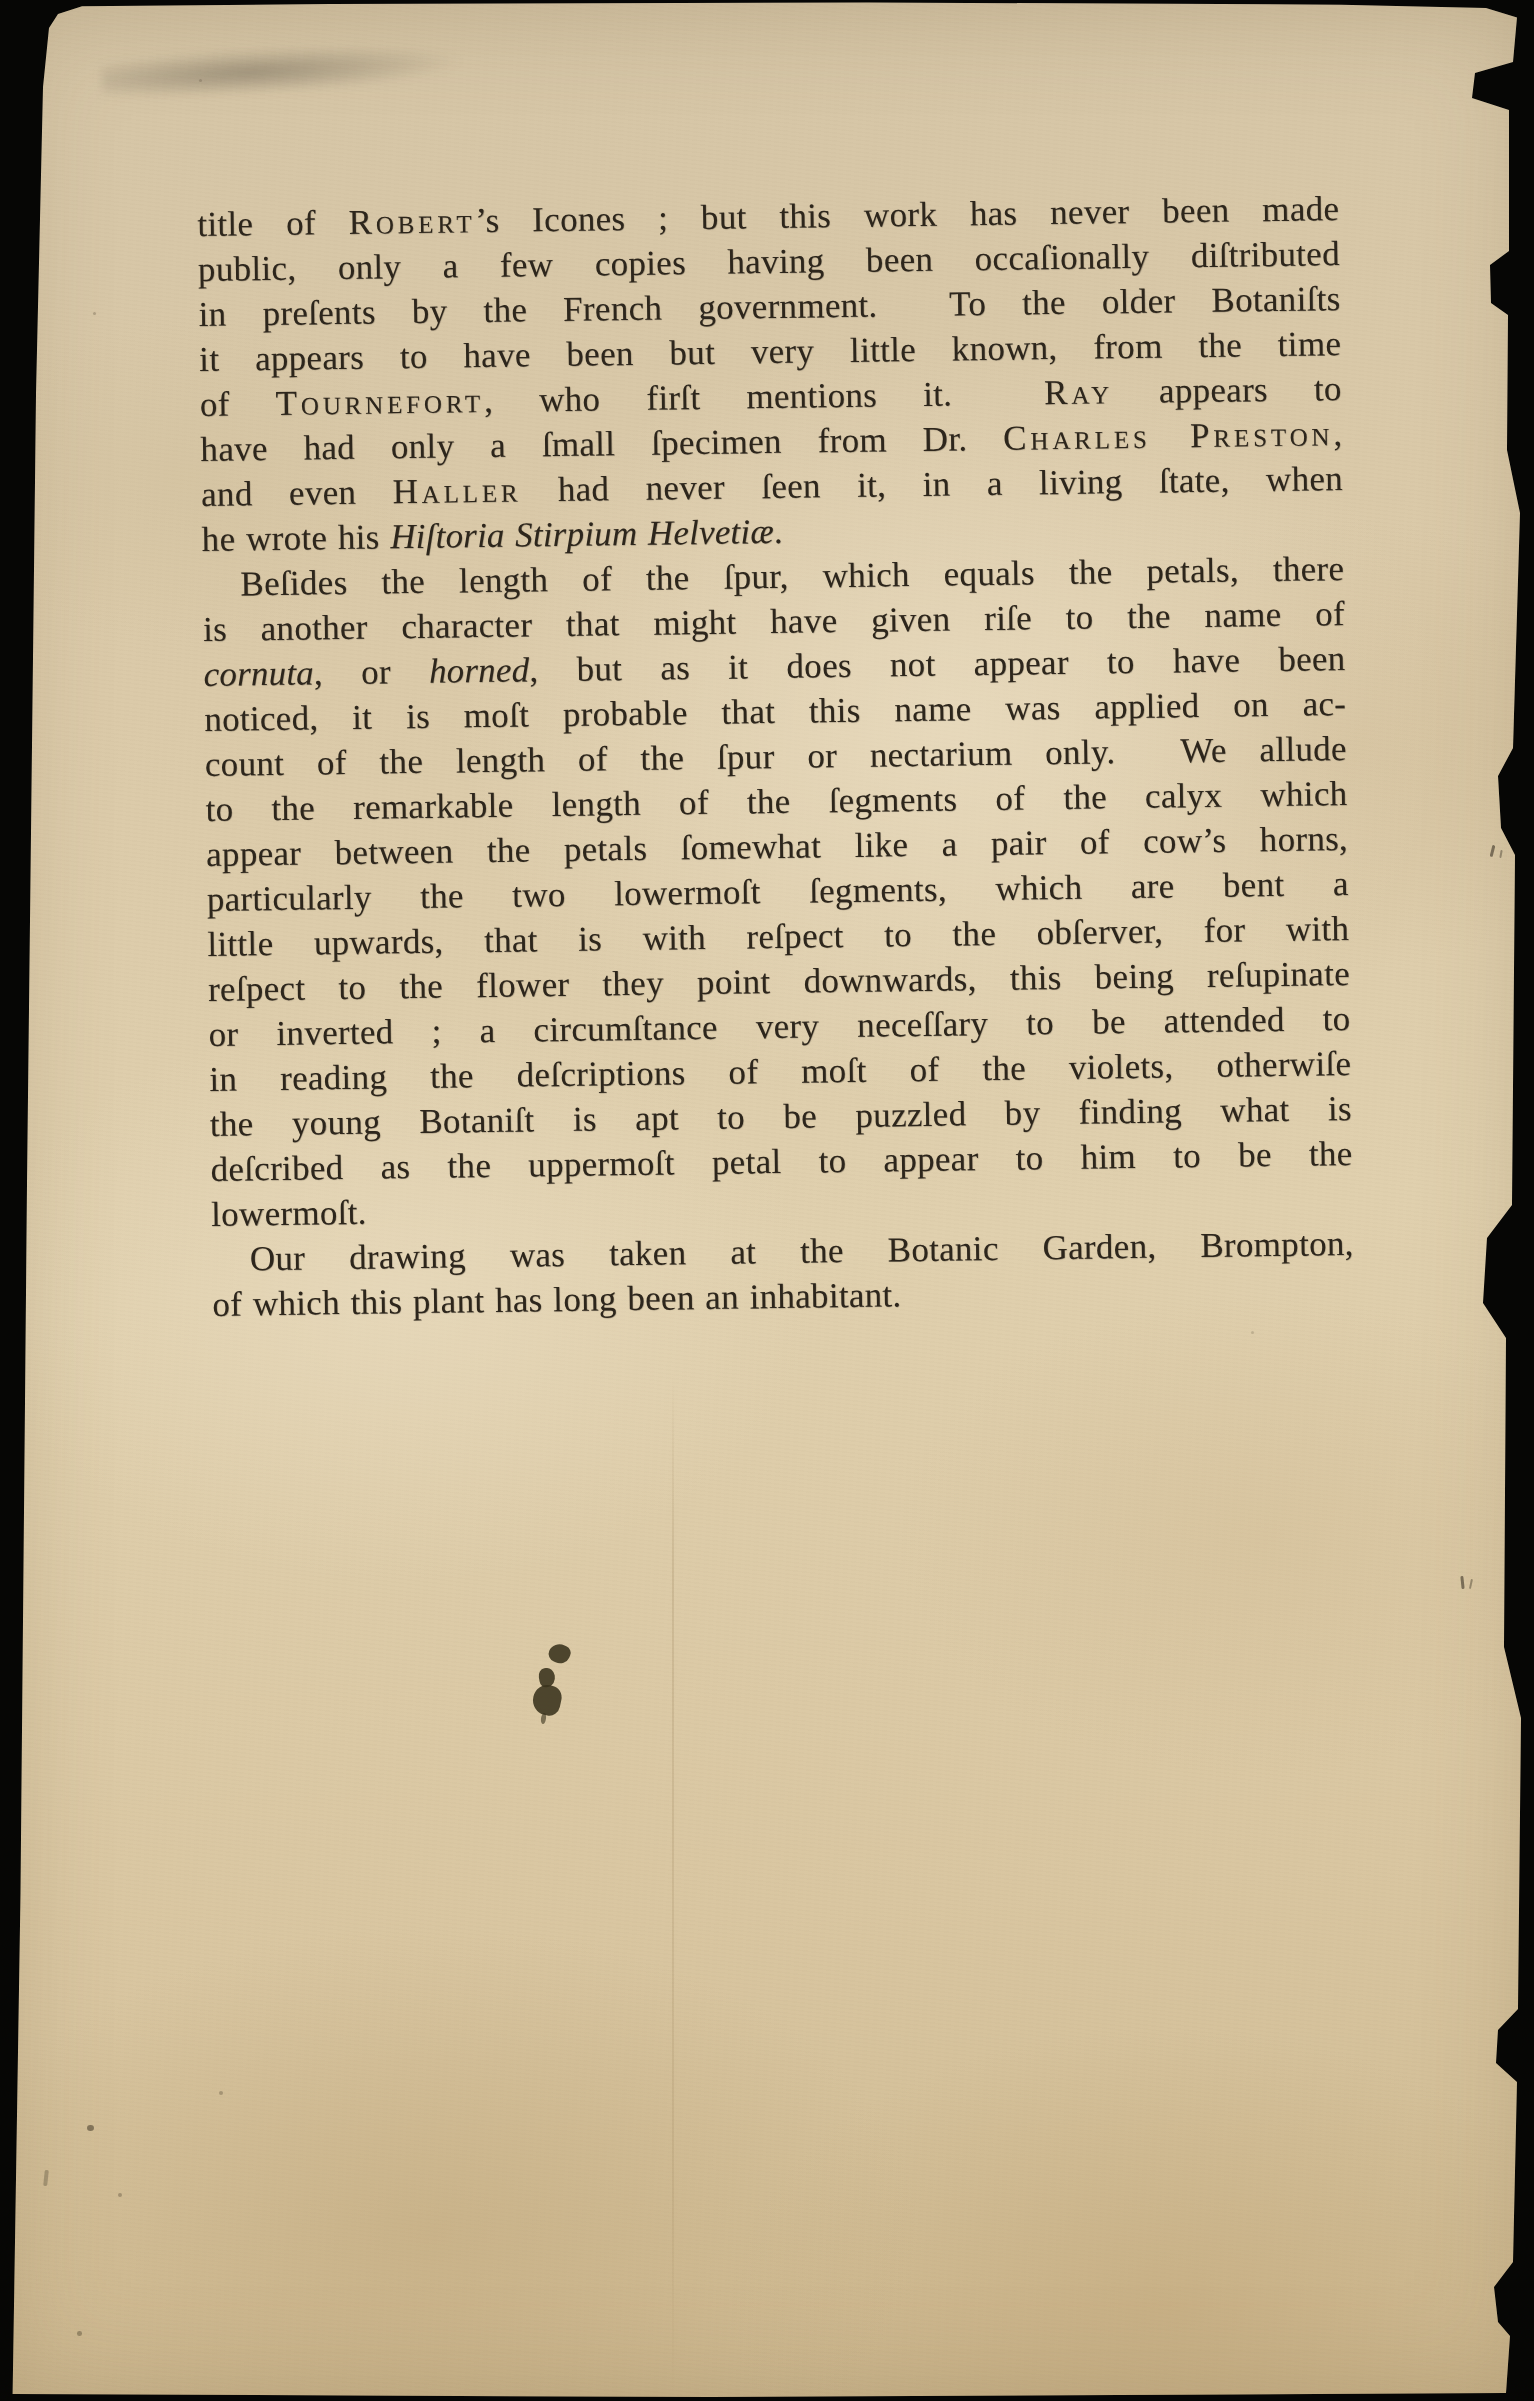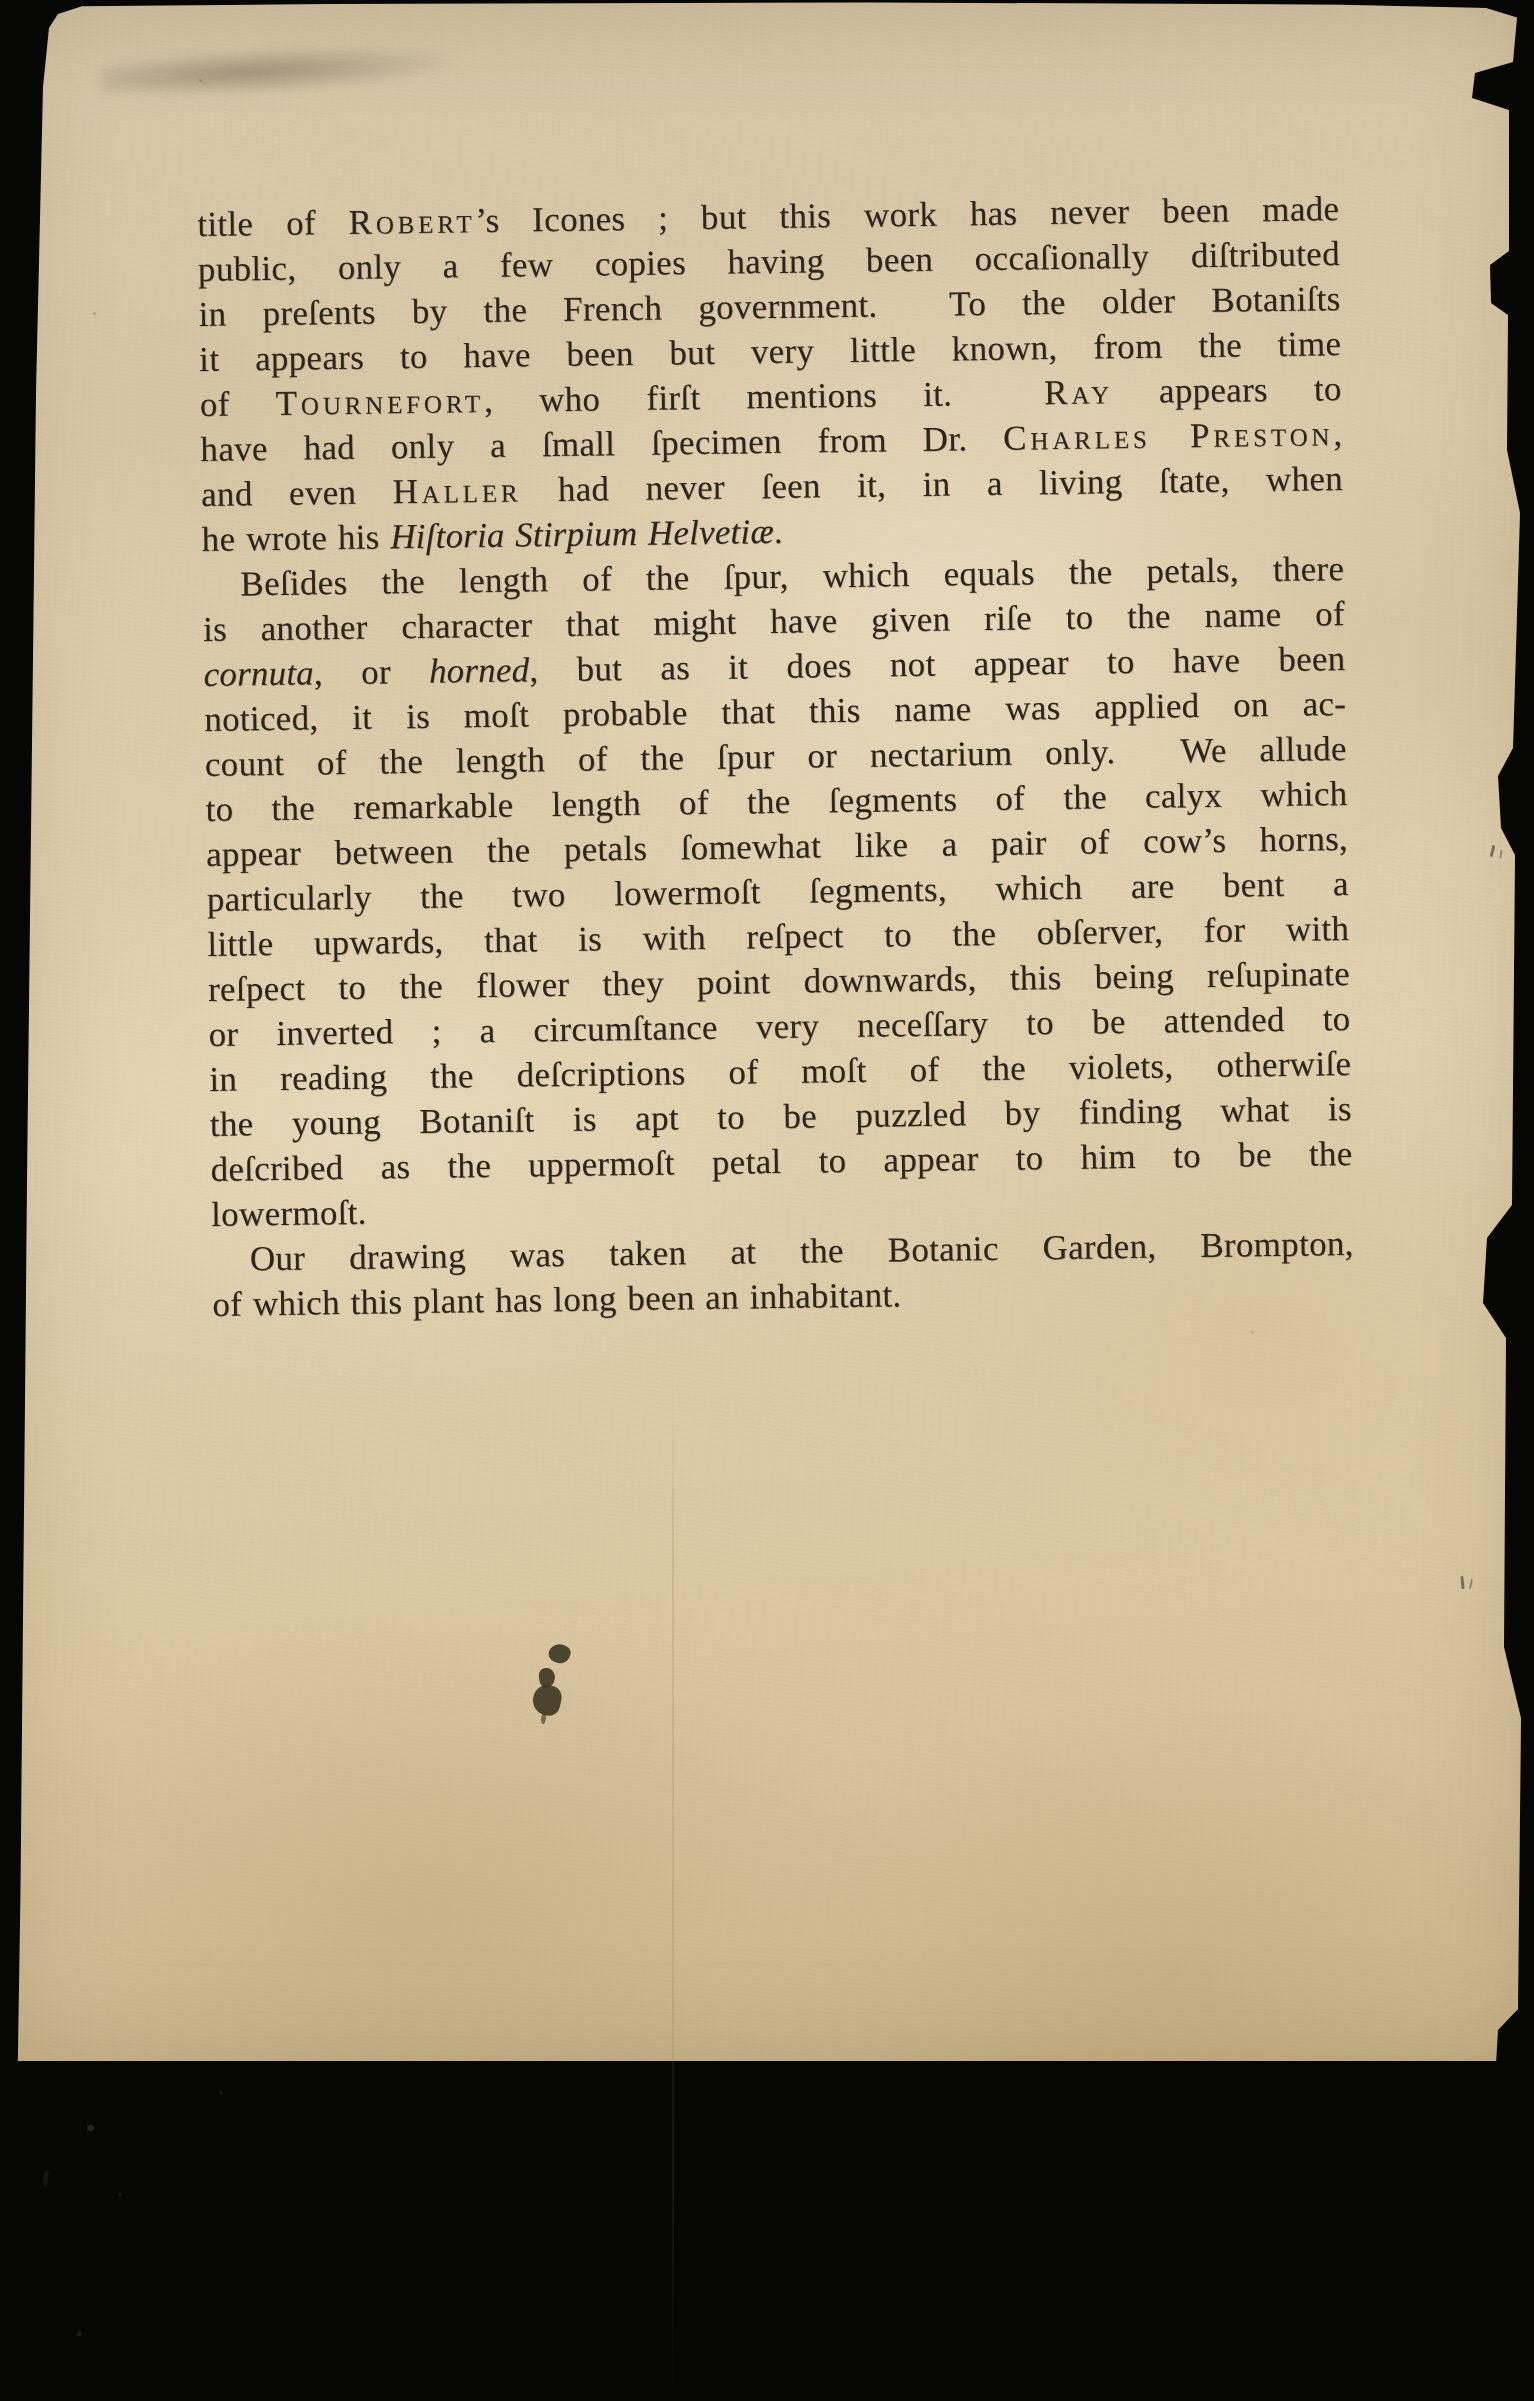--- a/index.html
+++ b/index.html
@@ -4,21 +4,21 @@
 <style>
   html,body{margin:0;padding:0;}
   body{
     width:1535px;height:2401px;position:relative;overflow:hidden;
     background:#060605;
     font-family:"Liberation Serif", serif;
   }
 
   
   .paper{
-    position:absolute;left:0;top:0;width:1535px;height:2061px;
+    position:absolute;left:0;top:0;width:1535px;height:2401px;
     background:
       radial-gradient(ellipse 710px 552px at 62% 30%, rgba(240,228,202,.55), rgba(240,228,202,0) 70%),
       radial-gradient(ellipse 599px 410px at 26% 54%, rgba(236,223,196,.50), rgba(236,223,196,0) 70%),
       radial-gradient(ellipse 410px 315px at 88% 31%, rgba(198,176,138,.35), rgba(198,176,138,0) 72%),
       radial-gradient(ellipse 505px 339px at 82% 64%, rgba(204,181,141,.30), rgba(204,181,141,0) 72%),
       radial-gradient(ellipse 655px 410px at 28% 93%, rgba(188,162,118,.42), rgba(188,162,118,0) 75%),
       radial-gradient(ellipse 584px 371px at 76% 96%, rgba(192,165,120,.48), rgba(192,165,120,0) 75%),
       radial-gradient(ellipse 331px 237px at 12% 20%, rgba(205,188,152,.35), rgba(205,188,152,0) 70%),
       repeating-linear-gradient(7deg, rgba(120,100,70,.025) 0 1.6px, rgba(0,0,0,0) 1.6px 4px),
       linear-gradient(175deg,#d5c5a6 0%,#dbcaa9 28%,#e0d0ae 52%,#d9c6a1 78%,#cdb88f 100%);

